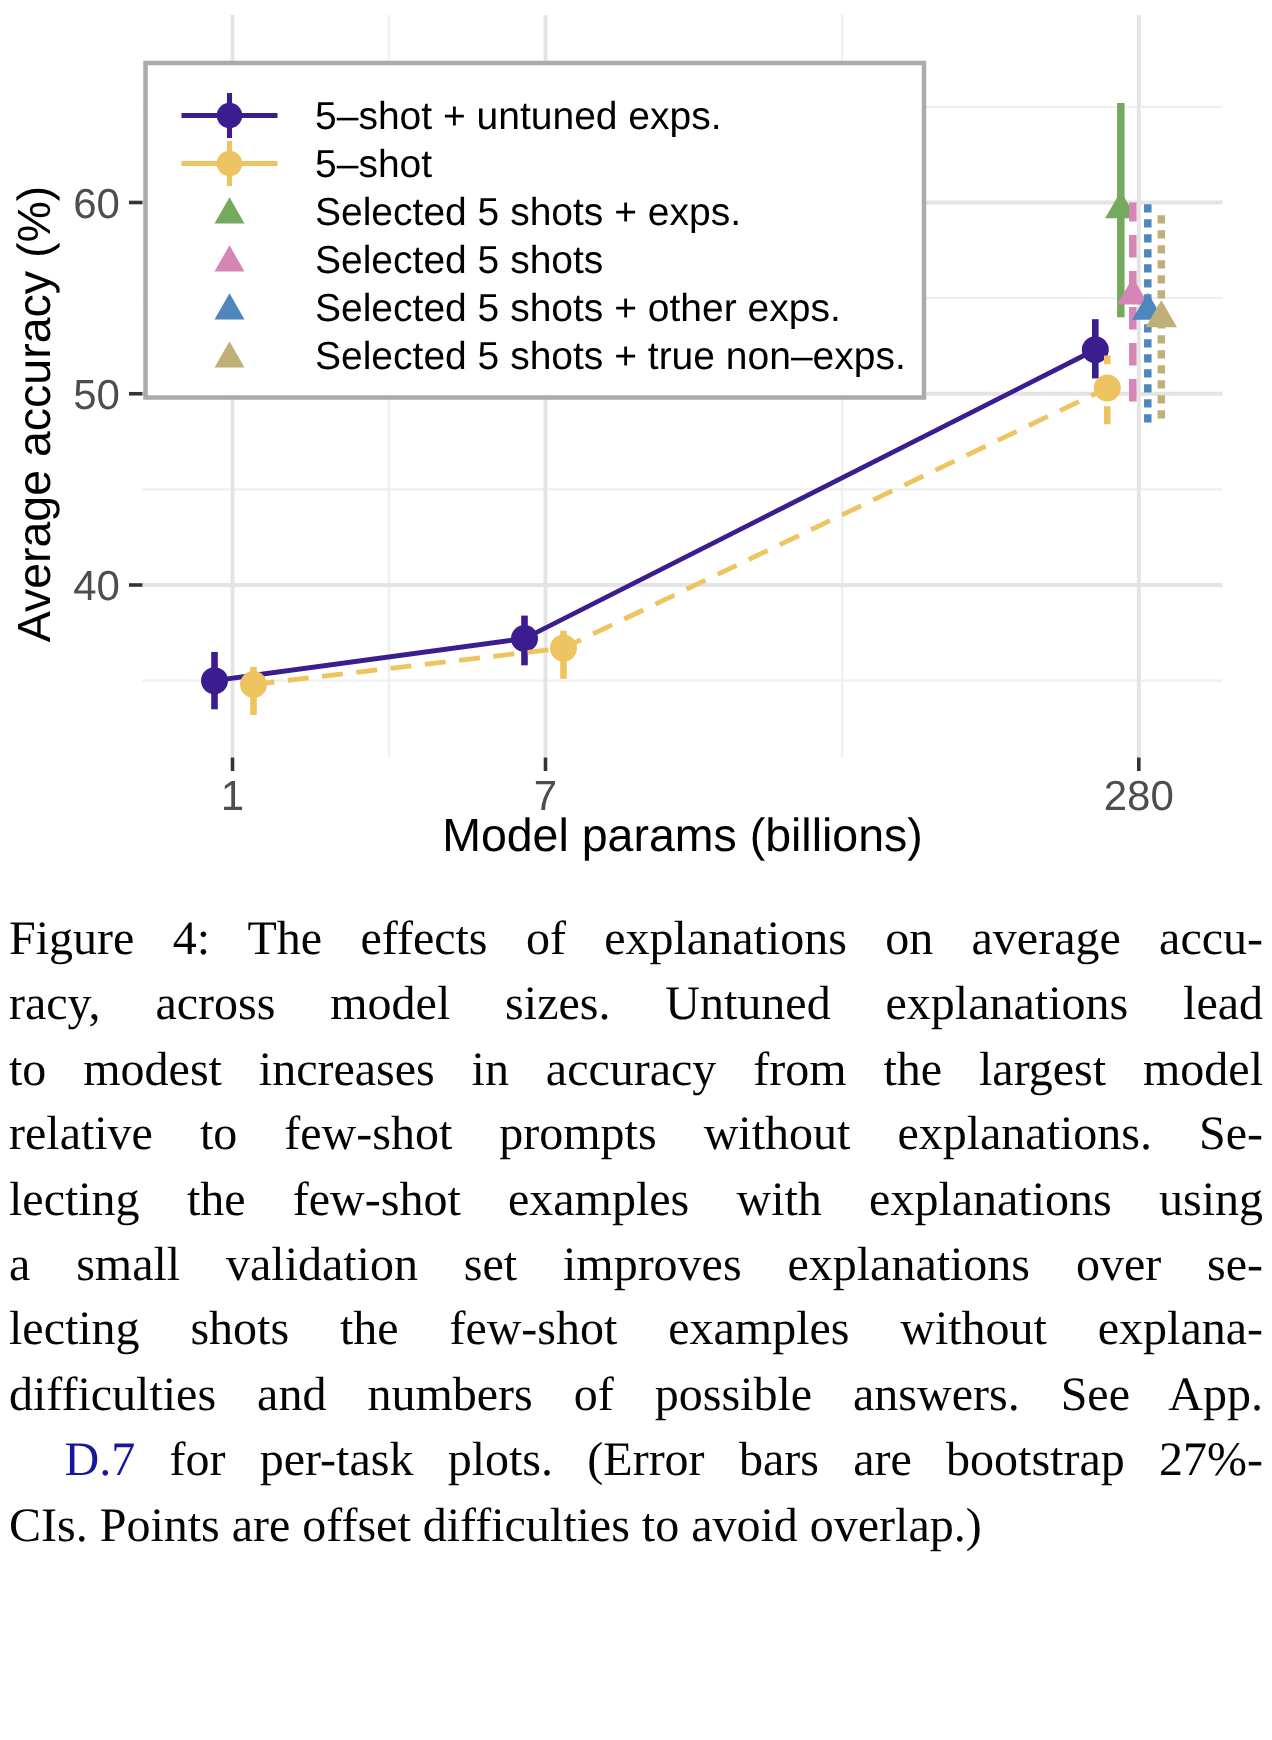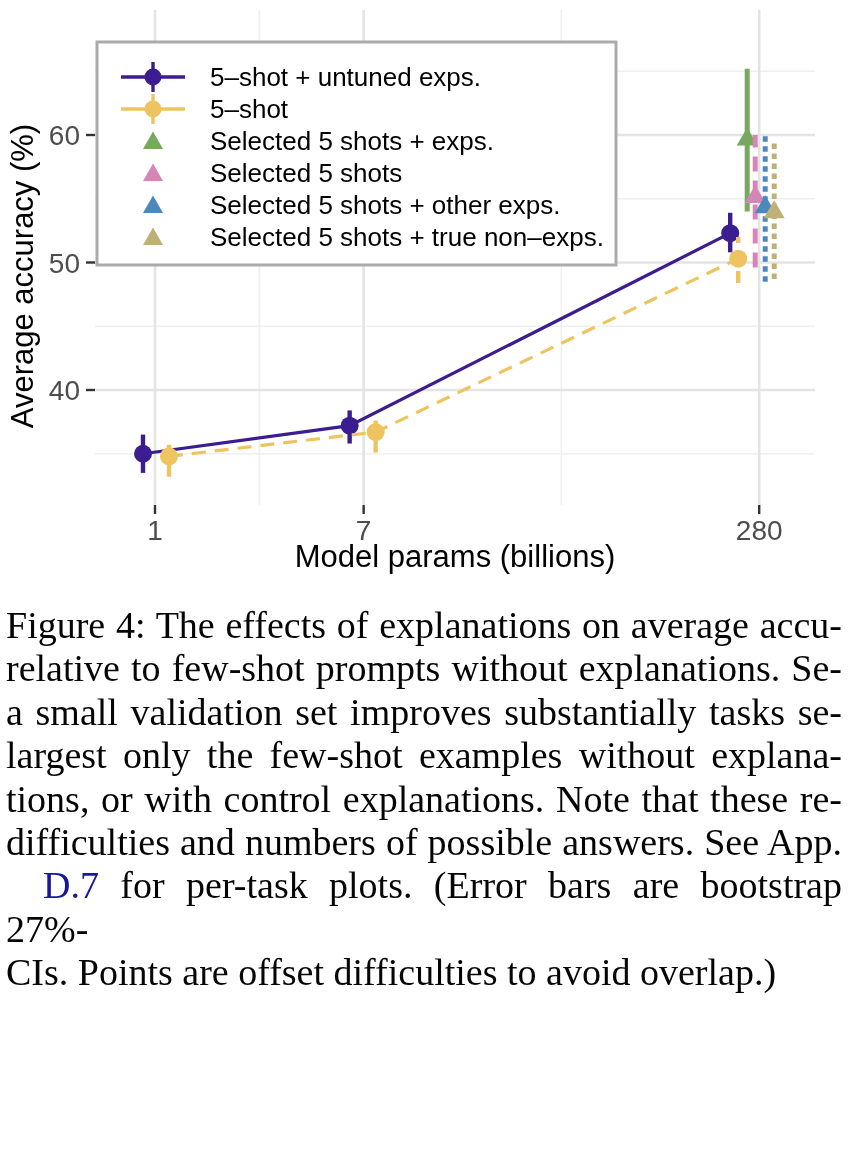--- a/index.html
+++ b/index.html
@@ -2,21 +2,21 @@
 <html><head>
 <meta charset="utf-8">
 <style>
   html,body{margin:0;padding:0;background:#ffffff;}
   body{width:848px;height:1160px;overflow:hidden;font-family:"Liberation Sans",sans-serif;}
   #chart{display:block;}
   .tick-label{font-family:"Liberation Sans",sans-serif;font-size:28px;fill:#4d4d4d;}
   .ax-title{font-family:"Liberation Sans",sans-serif;font-size:31px;fill:#000000;}
   .leg-label{font-family:"Liberation Sans",sans-serif;font-size:26px;fill:#000000;}
   .caption{width:848px;box-sizing:border-box;padding:0 6px;margin-top:24px;
-           font-family:"Liberation Serif",serif;font-size:38px;line-height:43.4px;color:#050505;}
+           font-family:"Liberation Serif",serif;font-size:32px;line-height:43.4px;color:#050505;}
   .cap-line{text-align:justify;text-align-last:justify;white-space:normal;}
   .cap-last{text-align-last:left;}
   .applink{text-decoration:none;cursor:pointer;margin-left:37px;}
 </style>
 </head>
 <body>
 
 <svg id="chart" width="848" height="580" viewBox="0 0 848 580" xmlns="http://www.w3.org/2000/svg">
     <line x1="95" x2="815" y1="453.75" y2="453.75" stroke="#efefef" stroke-width="1.6"></line>
     <line x1="95" x2="815" y1="326.25" y2="326.25" stroke="#efefef" stroke-width="1.6"></line>
@@ -94,20 +94,22 @@
       </g>
       <g>
         <polygon points="153,227.5 143,245 163,245" fill="#bfb077"></polygon>
         <text x="210" y="246" class="leg-label">Selected 5 shots + true non–exps.</text>
       </g>
     </g>
   </svg>
 
 <div class="caption">
   <div class="cap-line">Figure 4: The effects of explanations on average accu-</div>
+  <div class="cap-line">racy, across model sizes.  Untuned explanations lead</div>
+  <div class="cap-line">to modest increases in accuracy from the largest model</div>
   <div class="cap-line">relative to few-shot prompts without explanations. Se-</div>
-  <div class="cap-line">a small validation set improves substantially tasks se-</div>
-  <div class="cap-line">largest only the few-shot examples without explana-</div>
-  <div class="cap-line">tions, or with control explanations. Note that these re-</div>
+  <div class="cap-line">lecting the few-shot examples with explanations using</div>
+  <div class="cap-line">a small validation set improves explanations over se-</div>
+  <div class="cap-line">lecting shots the few-shot examples without explana-</div>
   <div class="cap-line">difficulties and numbers of possible answers. See App.</div>
   <div class="cap-line"><a class="applink" style="color: rgb(22, 22, 158);">D.7</a><span> for per-task plots.  (Error bars are bootstrap 27%-</span></div>
   <div class="cap-line cap-last">CIs. Points are offset difficulties to avoid overlap.)</div>
 </div>
 
 </body></html>

